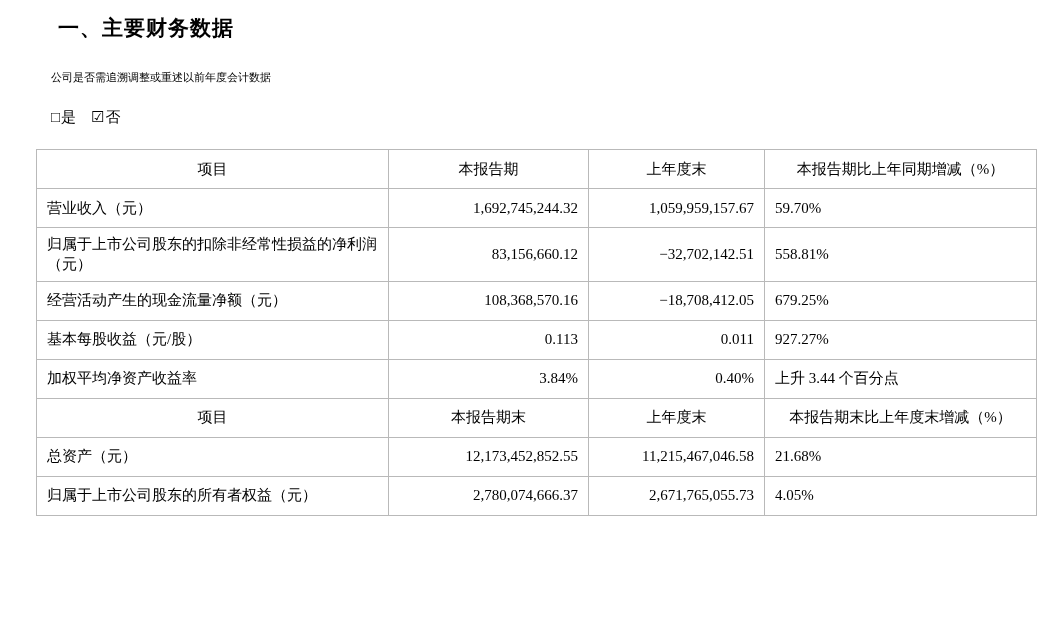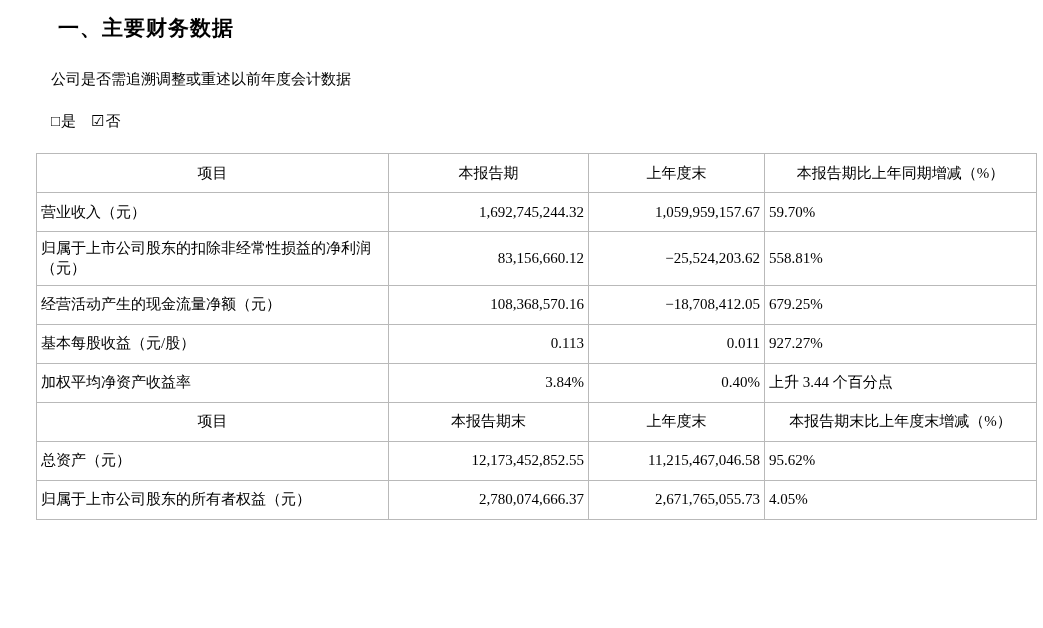--- a/index.html
+++ b/index.html
@@ -27,42 +27,42 @@
     margin: 14px 0 0 40px;
     letter-spacing: 1px;
   }
   .h2 {
     font-size: 19px;
     font-weight: bold;
     margin: 30px 0 0 33px;
     letter-spacing: 0.5px;
   }
   .para {
-    font-size: 15px;
+    font-size: 11px;
     margin: 28px 0 0 33px;
   }
   .checkline {
     font-size: 15px;
     margin: 23px 0 0 33px;
     letter-spacing: 1px;
   }
   .checkline .opt {
     display: inline-block;
     margin-right: 14px;
   }
   table.fin {
     border-collapse: collapse;
     width: 1000px;
     margin: 22px 0 0 18px;
     table-layout: fixed;
     font-size: 15px;
   }
   table.fin td {
     border: 1px solid #b9b9b9;
-    padding: 6px 4px;
+    padding: 6px 10px;
     line-height: 1.35;
     vertical-align: middle;
     height: 26px;
   }
   .col-item { width: 352px; }
   .col-a { width: 200px; }
   .col-b { width: 176px; }
   .col-c { width: 272px; }
 
   tr.head td {
@@ -117,21 +117,21 @@
         <td class="label">营业收入（元）</td>
         <td class="num">1,692,745,244.32</td>
         <td class="num">1,059,959,157.67</td>
         <td class="numc">59.70%</td>
       </tr>
 
 
       <tr>
         <td class="label two-line">归属于上市公司股东的扣除非经常性损益的净利润（元）</td>
         <td class="num">83,156,660.12</td>
-        <td class="num">−25,524,203.62</td>
+        <td class="num">−32,702,142.51</td>
         <td class="numc">558.81%</td>
       </tr>
 
       <tr>
         <td class="label">经营活动产生的现金流量净额（元）</td>
         <td class="num">108,368,570.16</td>
         <td class="num">−18,708,412.05</td>
         <td class="numc">679.25%</td>
       </tr>
 
@@ -154,21 +154,21 @@
         <td>项目</td>
         <td>本报告期末</td>
         <td>上年度末</td>
         <td>本报告期末比上年度末增减（%）</td>
       </tr>
 
       <tr>
         <td class="label">总资产（元）</td>
         <td class="num">12,173,452,852.55</td>
         <td class="num">11,215,467,046.58</td>
-        <td class="numc">95.62%</td>
+        <td class="numc">21.68%</td>
       </tr>
 
       <tr>
         <td class="label">归属于上市公司股东的所有者权益（元）</td>
         <td class="num">2,780,074,666.37</td>
         <td class="num">2,671,765,055.73</td>
         <td class="numc">4.05%</td>
       </tr>
     </tbody>
   </table>

